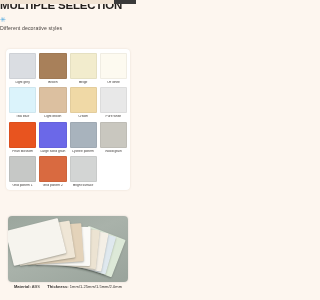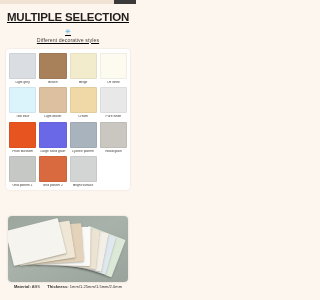--- a/index.html
+++ b/index.html
@@ -9,21 +9,21 @@
     font-family:"Liberation Sans","DejaVu Sans",sans-serif;
     -webkit-font-smoothing:antialiased;
   }
   .page{position:relative;width:136px;height:300px;background:#fdf6ef;overflow:hidden;}
 
   
   .topbar{position:absolute;top:0;left:0;width:136px;height:4px;background:#f1e3d3;}
   .topbar .tb-right{position:absolute;right:0;top:0;width:22px;height:4px;background:#3a3a3a;}
 
   
-  .header{padding-top:12px;text-align:center;text-decoration:underline;}
+  .header{text-align:left;}
   .title{
     font-size:11.5px;font-weight:bold;color:#231f1c;letter-spacing:-0.2px;
     line-height:1;white-space:nowrap;
   }
   .ornament{margin:4px auto 2px;font-size:7px;color:#4ea8e0;line-height:1;height:8px;}
   .subtitle{font-size:5.2px;color:#4a4441;letter-spacing:.1px;line-height:1;margin-top:1px;}
 
   
   .card{
     position:absolute;left:6px;top:49px;width:124px;

